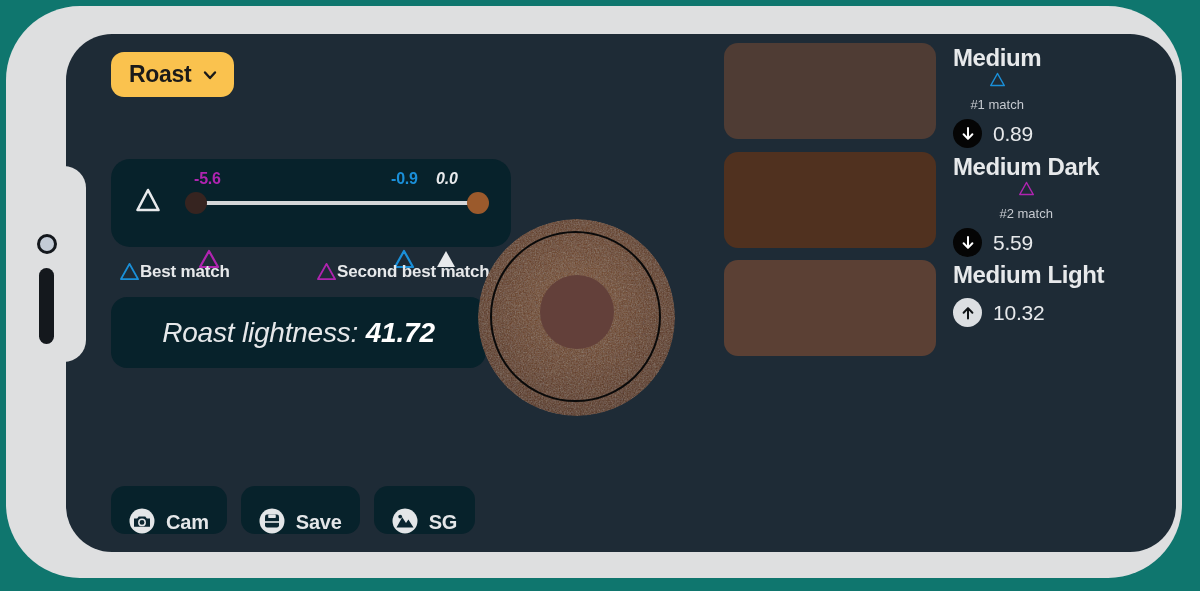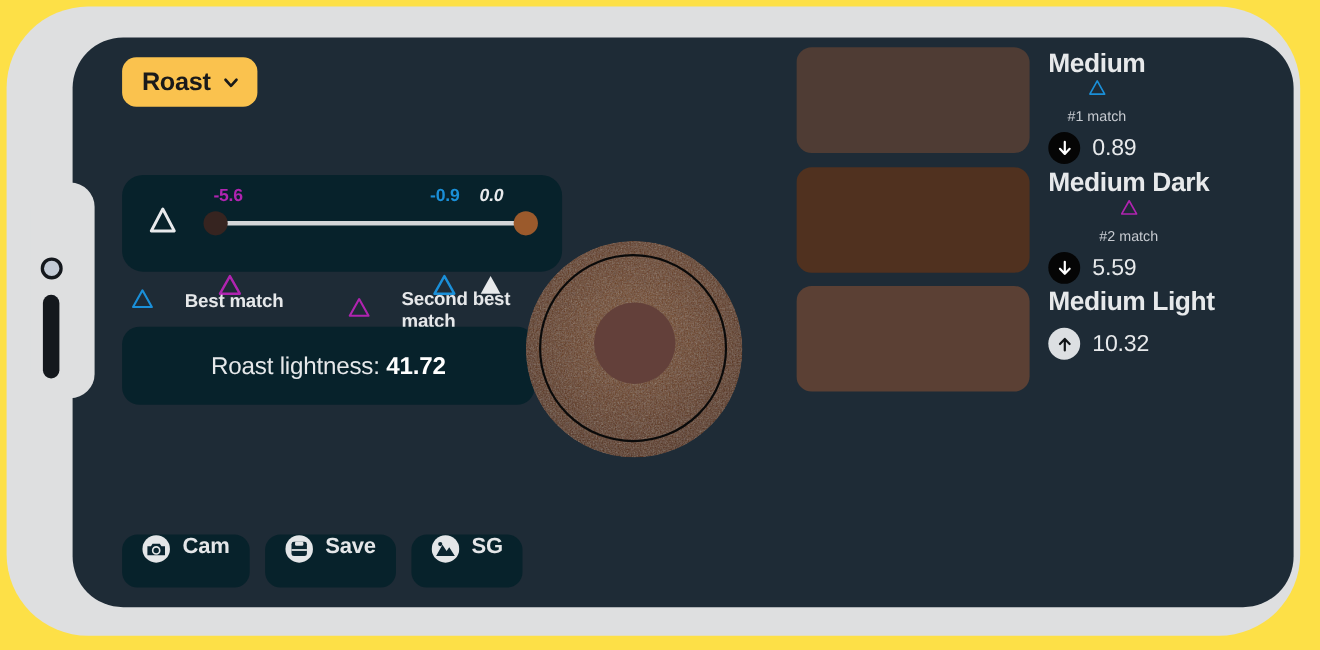--- a/index.html
+++ b/index.html
@@ -12,21 +12,21 @@
     height: 591px;
     overflow: hidden;
     font-family: "Liberation Sans", sans-serif;
   }
 
   
   .stage {
     position: relative;
     width: 1200px;
     height: 591px;
-    background: #fde047;
+    background: #0f766e;
   }
   .phone-frame {
     position: absolute;
     left: 6px;
     top: 6px;
     width: 1176px;
     height: 572px;
     background: #dedfe0;
     border-radius: 74px;
     box-shadow: 0 0 0 0 rgba(0,0,0,0);
@@ -173,22 +173,22 @@
   .legend {
     position: absolute;
     left: 45px;
     top: 228px;
     width: 400px;
     height: 26px;
   }
   .legend-item {
     position: absolute;
     display: flex;
-    align-items: center;
-    gap: 28px;
+    align-items: flex-start;
+    gap: 0;
   }
   .legend-item.first  { left: 8px;   top: 0; }
   .legend-item.second { left: 205px; top: 0; }
   .legend-text {
     font-size: 17px;
     font-weight: bold;
     color: #e6e8ea;
     letter-spacing: -0.2px;
   }
 
@@ -199,23 +199,24 @@
     top: 263px;
     width: 375px;
     height: 71px;
     background: #07222b;
     border-radius: 16px;
     display: flex;
     align-items: center;
     justify-content: center;
   }
   .lightness-text {
-    font-size: 22px;
+    font-size: 28px;
     color: #e6e8ea;
     letter-spacing: -0.2px;
+    font-style: italic;
   }
   .lightness-text b { font-weight: bold; color: #ffffff; }
   .lightness-arrow {
     position: absolute;
     left: 418px;
     top: 284px;
     width: 0; height: 0;
     border-top: 14px solid transparent;
     border-bottom: 14px solid transparent;
     border-left: 20px solid #07222b;
@@ -228,21 +229,21 @@
     top: 452px;
     display: flex;
     gap: 14px;
   }
   .action-btn {
     height: 48px;
     padding: 0 18px;
     background: #07222b;
     border-radius: 14px;
     display: flex;
-    align-items: flex-start;
+    align-items: flex-end;
     gap: 11px;
     border: none;
     cursor: pointer;
   }
   .action-btn .lbl {
     font-size: 20px;
     font-weight: bold;
     color: #e4e6e8;
     letter-spacing: -0.2px;
   }

